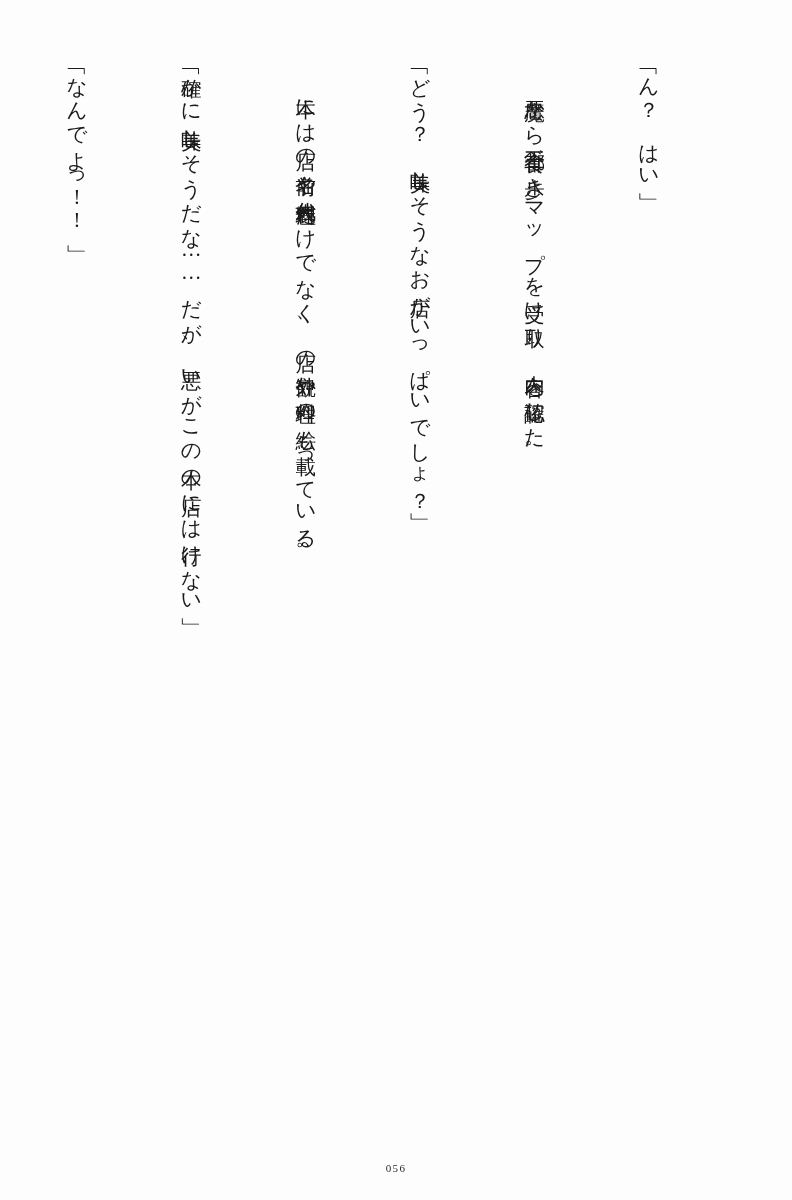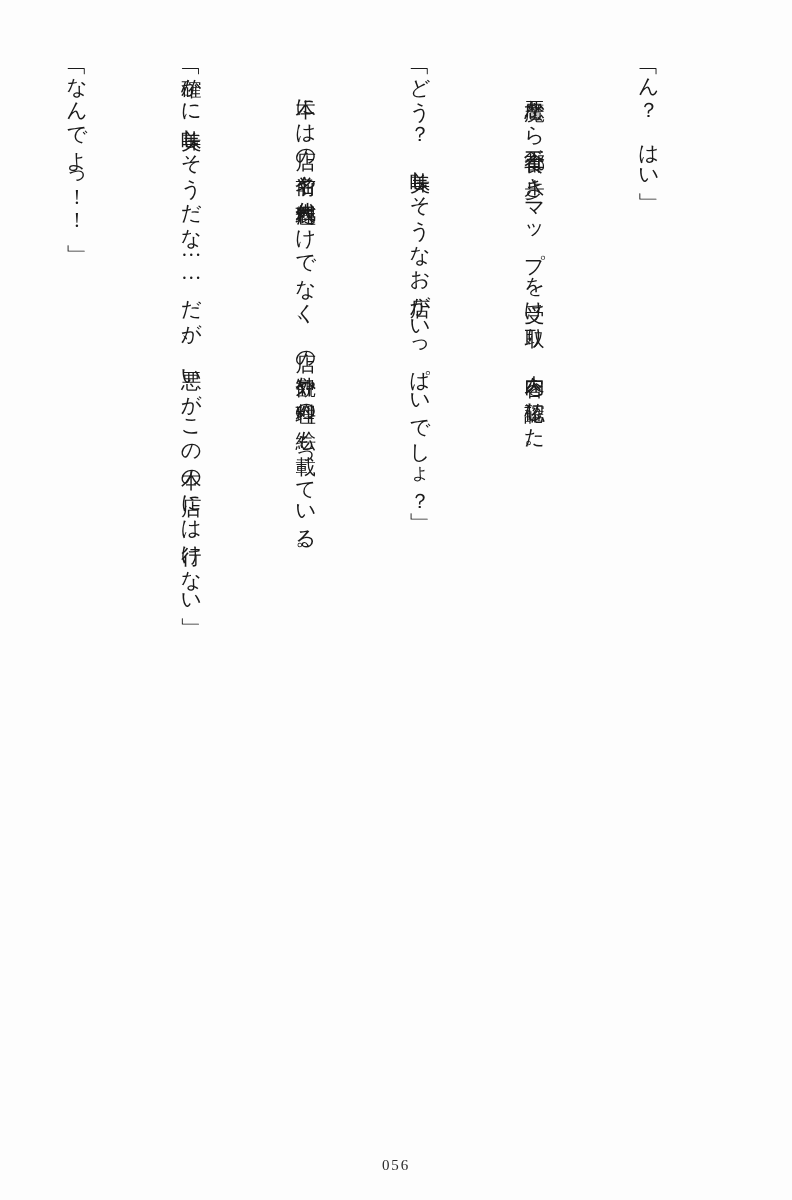--- a/index.html
+++ b/index.html
@@ -41,21 +41,21 @@
     margin: 0;
     padding: 0;
     text-indent: 0;
   }
   .page-number {
     position: absolute;
     bottom: 26px;
     left: 0;
     right: 0;
     text-align: center;
-    font-size: 15px;
+    font-size: 11px;
     letter-spacing: 0.12em;
     color: #2b2b2b;
     font-family: "Liberation Serif", "DejaVu Serif", serif;
   }
 </style>
 </head>
 <body>
 
 <div class="page">
 

